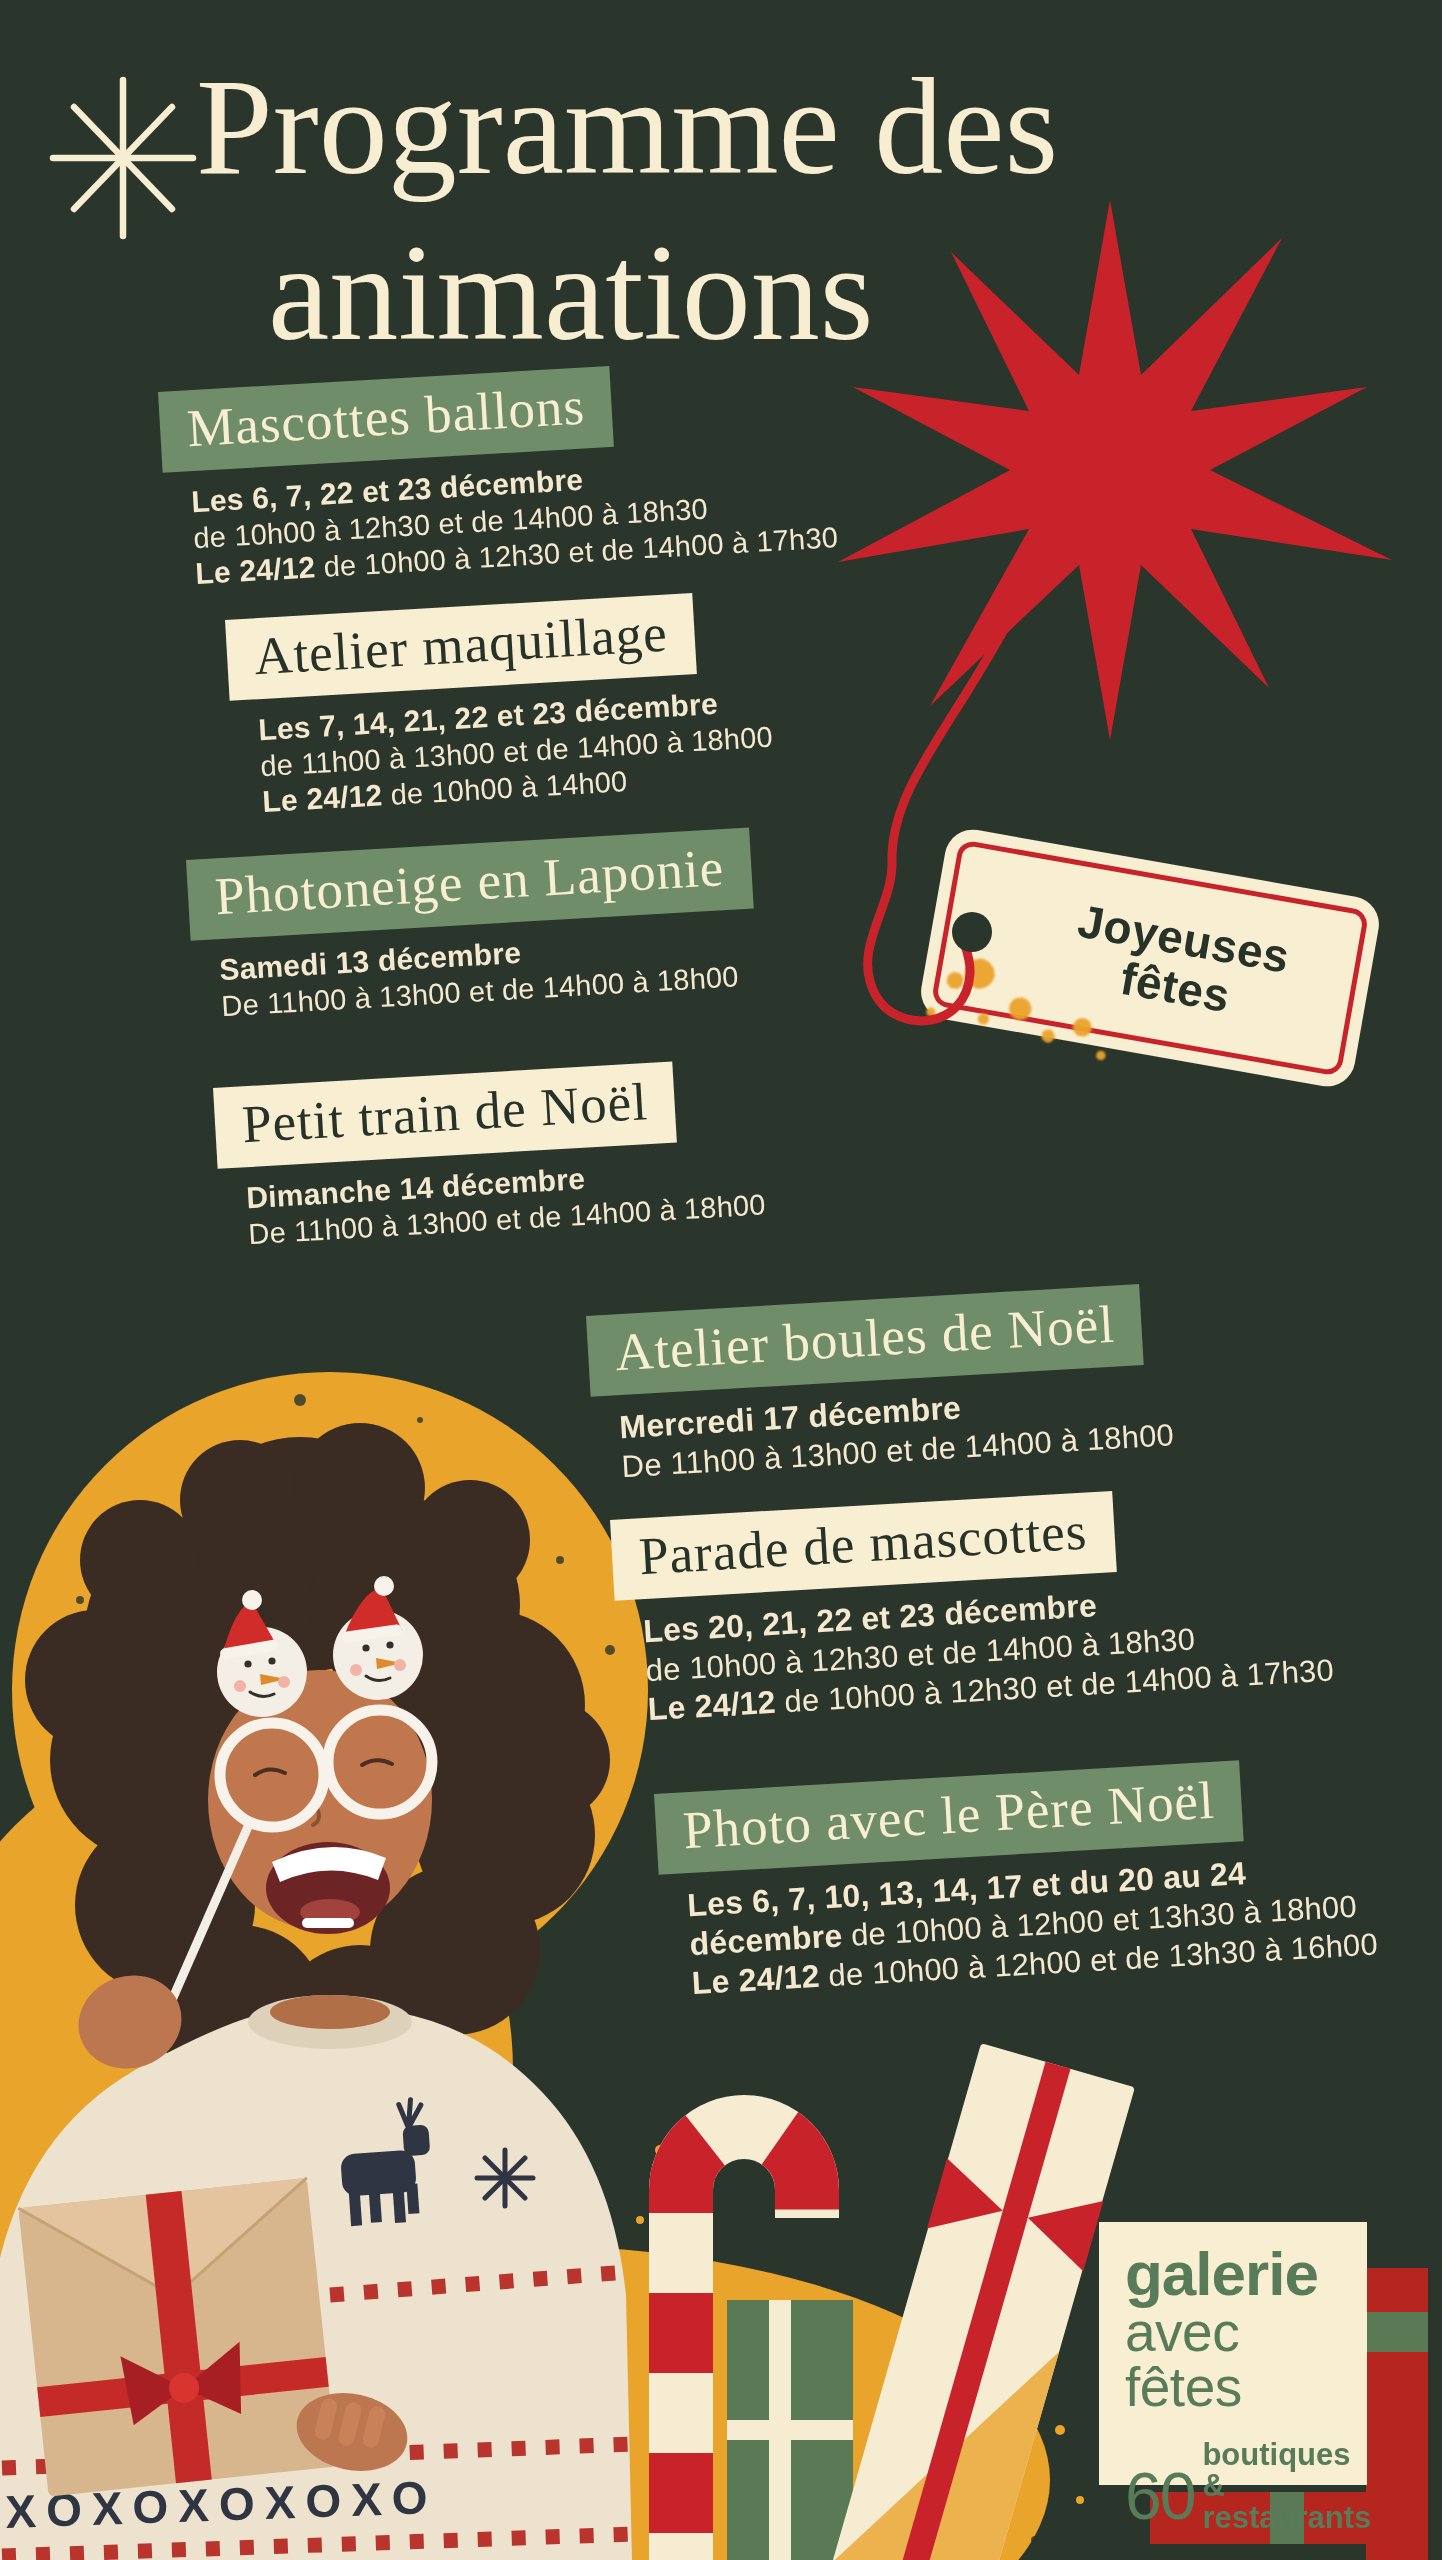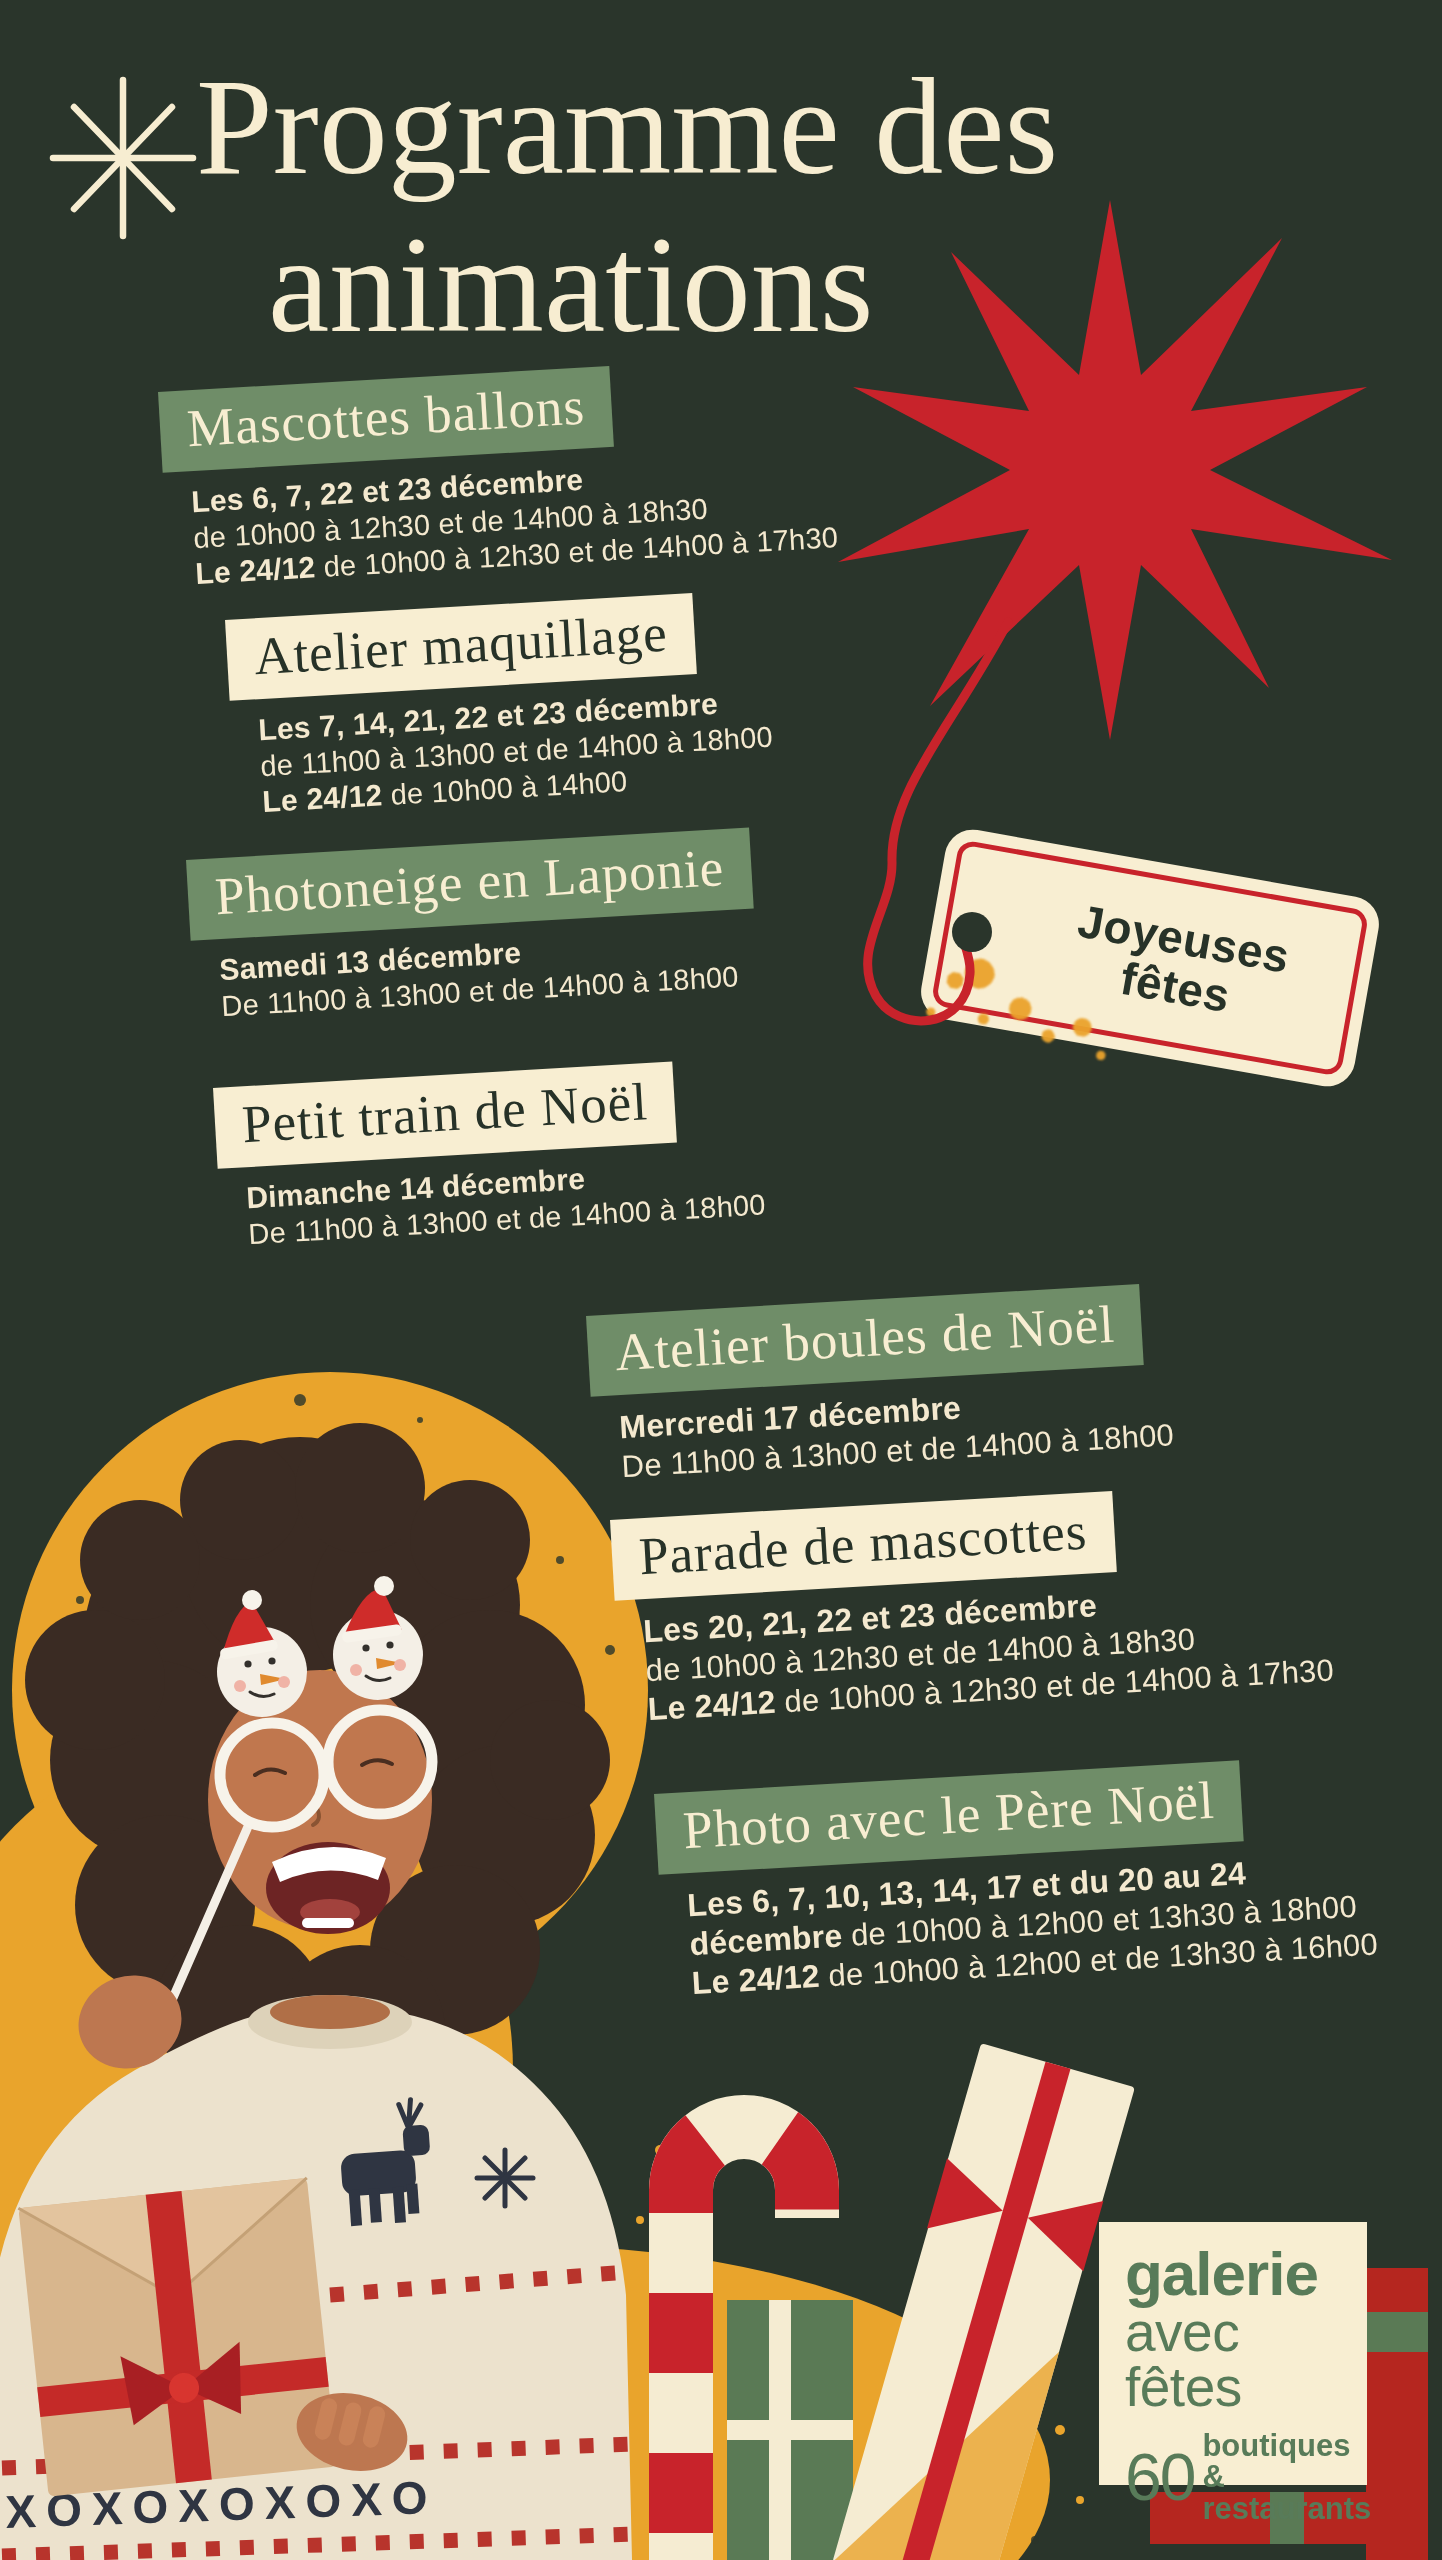--- a/index.html
+++ b/index.html
@@ -5,21 +5,21 @@
   html,body{margin:0;padding:0;background:#1d261e;}
   .poster{position:relative;width:1442px;height:2560px;background:#2a352b;overflow:hidden;
           font-family:"Liberation Sans",sans-serif;}
   svg{display:block}
 
   
   .title{position:absolute;left:0;top:30px;z-index:5;color:#f7edd1;
          font-family:"Liberation Serif",serif;font-weight:400;}
   .title .ln{position:absolute;white-space:nowrap;font-size:138px;line-height:1;}
   .title .ln1{left:196px;top:28px}
-  .title .ln2{left:268px;top:186px}
+  .title .ln2{left:268px;top:194px}
   .ast{position:absolute;left:48px;top:42px}
 
   
   .sec{position:absolute;z-index:6;transform:rotate(-3.3deg);transform-origin:left top;}
   .band{display:inline-block;font-family:"Liberation Serif",serif;font-size:53px;
         padding:8px 27px 13px 27px;white-space:nowrap;letter-spacing:1px;}
   .band.green{background:#6f8d68;color:#f8eed2}
   .band.cream{background:#f8eed2;color:#273228}
   .body{margin-top:13px;padding-left:27px;color:#f4e9cf;}
   .l{white-space:nowrap;font-size:29px;line-height:35px;letter-spacing:.2px;}
@@ -60,21 +60,21 @@
 
   
   .art{position:absolute;left:0;top:1280px;z-index:1}
 
   
   .logo{position:absolute;left:1099px;top:2222px;width:268px;height:263px;z-index:7;
         background:#f8eed2;color:#587b59;padding:0;box-sizing:border-box;}
   .logo .in{position:absolute;left:26px;top:22px;right:10px;}
   .logo .g1{font-weight:700;font-size:62px;line-height:.98;letter-spacing:-1px;}
   .logo .g2,.logo .g3{font-weight:400;font-size:55px;line-height:1.0;letter-spacing:-.5px;}
-  .logo .row{display:flex;align-items:center;margin-top:15px;}
+  .logo .row{display:flex;align-items:flex-end;margin-top:24px;}
   .logo .n60{font-size:66px;font-weight:400;letter-spacing:-2px;}
   .logo .sub{margin-left:8px;font-weight:700;font-size:31px;line-height:1.02;}
 </style>
 </head>
 <body>
 
 <div class="poster">
 
   <div class="title">
     <svg class="ast" width="150" height="172" viewBox="0 0 150 172">

